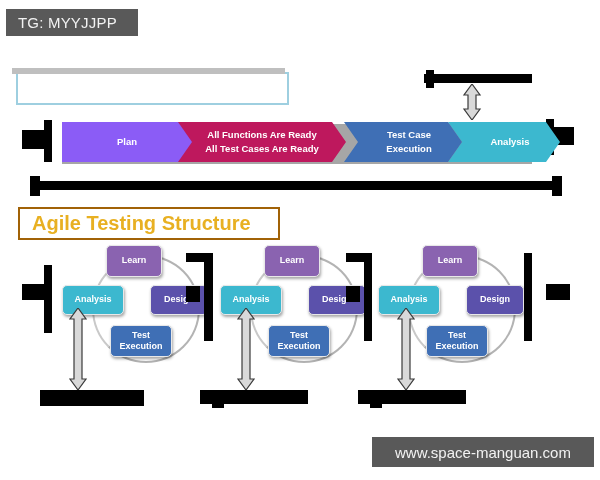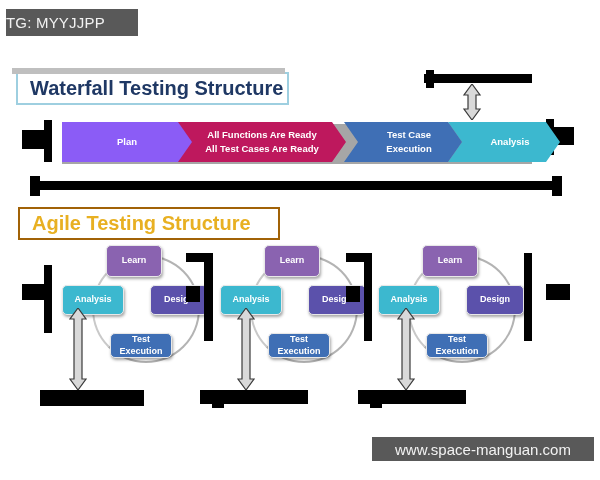--- a/index.html
+++ b/index.html
@@ -11,28 +11,28 @@
     position:relative;
   }
   .stage{position:absolute;left:0;top:0;width:600px;height:480px;}
 
   
   .tag-badge{
     position:absolute;left:6px;top:9px;
     width:132px;height:27px;
     background:#595959;
     display:flex;align-items:center;
-    box-sizing:border-box;
+    padding-left:12px;box-sizing:border-box;
     color:#f2f2f2;font-size:15px;letter-spacing:.2px;
   }
 
   
   .watermark{
     position:absolute;left:372px;top:437px;
-    width:222px;height:24px;
+    width:222px;height:30px;
     background:#595959;
     display:flex;align-items:center;justify-content:center;
     color:#f2f2f2;font-size:15px;
   }
 
   
   .banner{
     position:absolute;
     background:#ffffff;
     box-sizing:border-box;
@@ -85,21 +85,21 @@
     color:#ffffff;font-weight:bold;font-size:9px;
     text-align:center;line-height:1.25;
     border-radius:5px;
     border:1px solid #e8e8e8;
     box-shadow:1px 2px 3px rgba(0,0,0,.35);
     box-sizing:border-box;
   }
   .node-learn{left:44px;top:0px;width:56px;height:32px;}
   .node-analysis{left:0px;top:40px;width:62px;height:30px;}
   .node-design{left:88px;top:40px;width:58px;height:30px;}
-  .node-test{left:48px;top:80px;width:62px;height:25px;margin-top:8px;}
+  .node-test{left:48px;top:80px;width:62px;height:32px;}
 
   
   .dbl-arrow{position:absolute;width:20px;}
   .dbl-arrow svg{display:block;}
 
   
   .blk{position:absolute;background:#000000;}
 </style>
 </head>
 <body>
@@ -217,21 +217,20 @@
       </div>
       <div class="dbl-arrow" style="left: 396px; top: 308px; height: 82px;">
         <svg width="20" height="82" viewBox="0 0 20 82">
           <polygon points="10,0 18,11 14,11 14,71 18,71 10,82 2,71 6,71 6,11 2,11" fill="#d9d9d9" stroke="#3a3a3a" stroke-width="1.2"></polygon>
         </svg>
       </div>
     </div>
 
   <div class="banner banner-waterfall">
     <div class="shadow-strip"></div>
-    <span>Waterfall Testing Structure</span>
   </div>
 
   <div class="banner banner-agile">
     <span>Agile Testing Structure</span>
   </div>
 
   <div class="tag-badge">
     <span>TG: MYYJJPP</span>
   </div>
 

